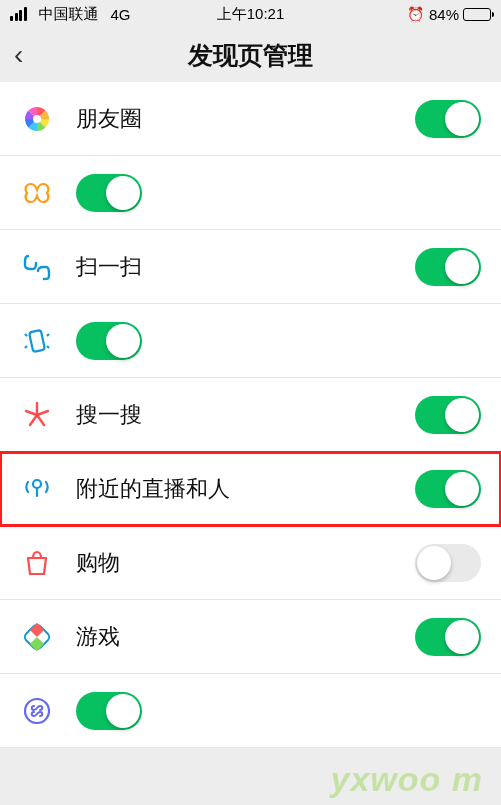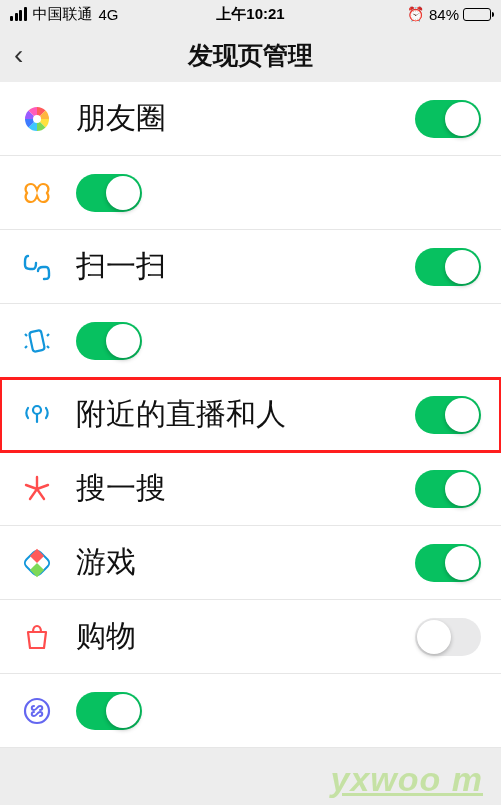--- a/index.html
+++ b/index.html
@@ -14,22 +14,22 @@
   .status-bar {
     height: 28px;
     display: flex;
     align-items: center;
     justify-content: space-between;
     padding: 0 10px;
     font-size: 15px;
     font-weight: 500;
     color: #000;
   }
-  .status-left { display: flex; align-items: center; gap: 6px; }
-  .status-center { position: absolute; left: 50%; transform: translateX(-50%); font-weight: 700; text-align: right; }
+  .status-left { display: flex; align-items: center; gap: 12px; }
+  .status-center { position: absolute; left: 50%; transform: translateX(-50%); font-weight: 400; text-align: right; }
   .status-right { display: flex; align-items: center; gap: 4px; }
   .signal-bars { display: inline-flex; align-items: flex-end; gap: 1.5px; }
   .signal-bars span { width: 3px; background: #000; border-radius: 1px; }
   .signal-bars span:nth-child(1){height:5px}
   .signal-bars span:nth-child(2){height:8px}
   .signal-bars span:nth-child(3){height:11px}
   .signal-bars span:nth-child(4){height:14px}
   .battery {
     width: 28px; height: 13px;
     border: 1.5px solid #000; border-radius: 3px;
@@ -64,21 +64,21 @@
     outline:3px solid #ff1e1e;
     outline-offset:-2px;
     z-index:2;
   }
   .icon-wrap {
     width:34px; height:34px;
     display:flex; align-items:center; justify-content:center;
     margin-right:22px;
     flex-shrink:0;
   }
-  .label { font-size:30px; color:#111; flex:1; }
+  .label { font-size:22px; color:#111; flex:1; }
   .toggle {
     width:66px; height:38px; border-radius:19px;
     position:relative; flex-shrink:0;
     transition:background .2s;
   }
   .toggle.on { background:#07c160; }
   .toggle.off { background:#e9e9ea; }
   .knob {
     width:34px; height:34px; border-radius:50%;
     background:#fff; position:absolute; top:2px;
@@ -87,21 +87,20 @@
   .toggle.on .knob { right:2px; }
   .toggle.off .knob { left:2px; }
   .watermark {
     position:absolute;
     right:18px; bottom:6px;
     font-size:34px; font-weight:700;
     color:#a6d96a; opacity:.55;
     letter-spacing:1px;
     pointer-events:none;
     font-style: italic;
-    text-decoration: underline;
   }
   .bg-blob {
     position:absolute;
     left:210px; top:320px;
     opacity:.4;
     pointer-events:none;
   }
 </style>
 </head>
 <body>
@@ -195,89 +194,89 @@
             <path d="M5,10 L3,8 M5,20 L3,22 M25,10 L27,8 M25,20 L27,22"></path>
           </g>
         </svg>
     </span>
     <span class="toggle on">
         <span class="knob"></span>
       </span>
   </div>
 
 
-  <div class="row highlight">
-    <span class="icon-wrap">
-      <svg width="30" height="30" viewBox="0 0 30 30">
-          <g stroke="#1296db" stroke-width="2.2" fill="none" stroke-linecap="round">
-            <circle cx="15" cy="10" r="4"></circle>
-            <path d="M15,14 L15,22"></path>
-            <path d="M6,8 C4,11 4,15 6,18"></path>
-            <path d="M24,8 C26,11 26,15 24,18"></path>
-          </g>
-        </svg>
-    </span>
-    <span class="label">附近的直播和人</span>
-    <span class="toggle on">
-        <span class="knob"></span>
-      </span>
-  </div>
-
   <div class="row">
     <span class="icon-wrap">
       <svg width="30" height="30" viewBox="0 0 30 30">
           <g stroke="#ff4d4d" stroke-width="2.4" stroke-linecap="round">
             <line x1="15" y1="15" x2="15" y2="3"></line>
             <line x1="15" y1="15" x2="26" y2="11"></line>
             <line x1="15" y1="15" x2="22" y2="25"></line>
             <line x1="15" y1="15" x2="8" y2="25"></line>
             <line x1="15" y1="15" x2="4" y2="11"></line>
           </g>
         </svg>
     </span>
     <span class="label">搜一搜</span>
     <span class="toggle on">
         <span class="knob"></span>
       </span>
   </div>
 
+  <div class="row highlight">
+    <span class="icon-wrap">
+      <svg width="30" height="30" viewBox="0 0 30 30">
+          <g stroke="#1296db" stroke-width="2.2" fill="none" stroke-linecap="round">
+            <circle cx="15" cy="10" r="4"></circle>
+            <path d="M15,14 L15,22"></path>
+            <path d="M6,8 C4,11 4,15 6,18"></path>
+            <path d="M24,8 C26,11 26,15 24,18"></path>
+          </g>
+        </svg>
+    </span>
+    <span class="label">附近的直播和人</span>
+    <span class="toggle on">
+        <span class="knob"></span>
+      </span>
+  </div>
+
+  <div class="row">
+    <span class="icon-wrap">
+      <svg width="30" height="30" viewBox="0 0 30 30">
+          <g stroke="#ff4d4d" stroke-width="2.2" fill="none" stroke-linejoin="round">
+            <path d="M6,10 L24,10 L22,26 L8,26 Z"></path>
+            <path d="M11,10 C11,6 13,4 15,4 C17,4 19,6 19,10"></path>
+          </g>
+        </svg>
+    </span>
+    <span class="label">购物</span>
+    <span class="toggle off">
+        <span class="knob"></span>
+      </span>
+  </div>
+
   <div class="row">
     <span class="icon-wrap">
       <svg width="30" height="30" viewBox="0 0 30 30">
           <g transform="translate(15,15) rotate(45)">
             <rect x="-10" y="-10" width="20" height="20" rx="5" fill="none" stroke="#1296db" stroke-width="2"></rect>
             <rect x="-10" y="-10" width="10" height="10" fill="#ff5b5b"></rect>
             <rect x="0" y="0" width="10" height="10" fill="#7ed957"></rect>
           </g>
         </svg>
     </span>
     <span class="label">游戏</span>
     <span class="toggle on">
         <span class="knob"></span>
       </span>
   </div>
 
   <div class="row">
     <span class="icon-wrap">
       <svg width="30" height="30" viewBox="0 0 30 30">
-          <g stroke="#ff4d4d" stroke-width="2.2" fill="none" stroke-linejoin="round">
-            <path d="M6,10 L24,10 L22,26 L8,26 Z"></path>
-            <path d="M11,10 C11,6 13,4 15,4 C17,4 19,6 19,10"></path>
-          </g>
-        </svg>
-    </span>
-    <span class="label">购物</span>
-    <span class="toggle off">
-        <span class="knob"></span>
-      </span>
-  </div>
-
-  <div class="row">
-    <span class="icon-wrap">
-      <svg width="30" height="30" viewBox="0 0 30 30">
           <circle cx="15" cy="15" r="12" fill="none" stroke="#6467f0" stroke-width="2.2"></circle>
           <path d="M12,10 C9,10 9,14 12,14 C15,14 15,10 18,10 C21,10 21,14 18,14 M12,16 C9,16 9,20 12,20 C15,20 15,16 18,16 C21,16 21,20 18,20" stroke="#6467f0" stroke-width="2" fill="none" stroke-linecap="round"></path>
         </svg>
     </span>
     <span class="toggle on">
         <span class="knob"></span>
       </span>
   </div>
 
 </div>

